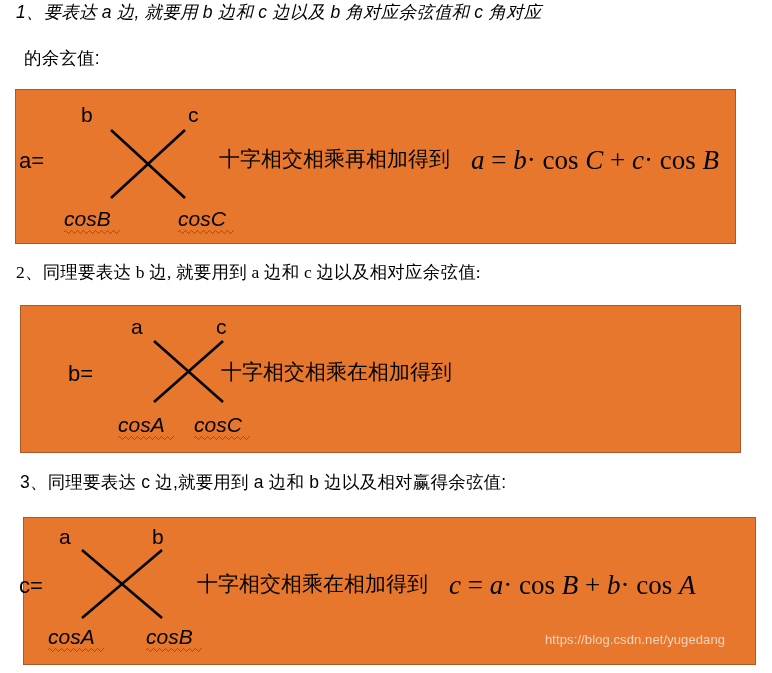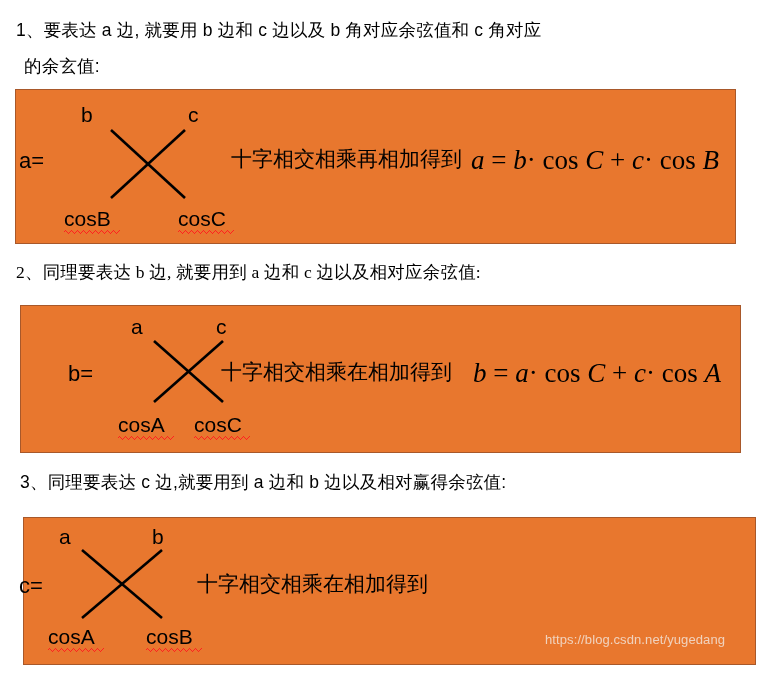--- a/index.html
+++ b/index.html
@@ -18,22 +18,22 @@
 
   
   .heading {
     position: absolute;
     font-size: 17.5px;
     line-height: 1.25;
     letter-spacing: 0.2px;
     color: #000;
     white-space: nowrap;
   }
-  #heading-1-line-1 { left: 16px; top: 20px; }
-  #heading-1-line-2 { left: 24px; top: 56px; }
+  #heading-1-line-1 { left: 16px; top: 2px; font-style: italic; }
+  #heading-1-line-2 { left: 24px; top: 48px; }
   #heading-2        { left: 16px; top: 262px; font-family: Liberation Serif, serif; }
   #heading-3        { left: 20px; top: 472px; }
 
   
   .panel {
     position: absolute;
     background: #E8772E;
     border: 1px solid #A8582A;
     box-sizing: border-box;
   }
@@ -53,20 +53,21 @@
     position: absolute;
     font-size: 21px;
     line-height: 1;
     color: #000;
     white-space: nowrap;
   }
   .bot-label {
     
     padding-bottom: 3px;
     border-bottom: 0;
+    font-style: italic;
   }
   .squiggle {
     position: absolute;
     height: 4px;
     background-repeat: repeat-x;
     background-size: 6px 4px;
     background-image:
       linear-gradient(45deg, transparent 42%, #ff2020 42%, #ff2020 58%, transparent 58%),
       linear-gradient(-45deg, transparent 42%, #ff2020 42%, #ff2020 58%, transparent 58%);
     background-position: 0 0, 3px 0;
@@ -130,21 +131,21 @@
     <line x1="3" y1="2" x2="77" y2="70"></line>
     <line x1="77" y1="2" x2="3" y2="70"></line>
   </svg>
 
   <div class="bot-label" style="left:48px; top:118px;">cosB</div>
   <div class="squiggle" style="left:48px; top:140px; width:56px;"></div>
 
   <div class="bot-label" style="left:162px; top:118px;">cosC</div>
   <div class="squiggle" style="left:162px; top:140px; width:56px;"></div>
 
-  <div class="rule-text" style="left:215px; top:58px;">十字相交相乘再相加得到</div>
+  <div class="rule-text" style="left:203px; top:58px;">十字相交相乘再相加得到</div>
 
   <div class="formula" style="left:455px; top:57px;">
     <i>a</i>
     <span class="op">=</span>
     <i>b</i><span class="op">·</span>
     <span class="fn">cos</span>
     <i>C</i>
     <span class="op">+</span>
     <i>c</i><span class="op">·</span>
     <span class="fn">cos</span>
@@ -166,31 +167,20 @@
   </svg>
 
   <div class="bot-label" style="left:97px; top:108px;">cosA</div>
   <div class="squiggle" style="left:97px; top:130px; width:56px;"></div>
 
   <div class="bot-label" style="left:173px; top:108px;">cosC</div>
   <div class="squiggle" style="left:173px; top:130px; width:56px;"></div>
 
   <div class="rule-text" style="left:200px; top:55px;">十字相交相乘在相加得到</div>
 
-  <div class="formula" style="left:452px; top:54px;">
-    <i>b</i>
-    <span class="op">=</span>
-    <i>a</i><span class="op">·</span>
-    <span class="fn">cos</span>
-    <i>C</i>
-    <span class="op">+</span>
-    <i>c</i><span class="op">·</span>
-    <span class="fn">cos</span>
-    <i>A</i>
-  </div>
 </div>
 
 <div class="heading" id="heading-3">3、同理要表达 c 边,就要用到 a 边和 b 边以及相对赢得余弦值:</div>
 
 <div class="panel" id="panel-3">
   <div class="lhs" style="left:-5px; top:57px;">c=</div>
 
   <div class="top-label" style="left:35px; top:8px;">a</div>
   <div class="top-label" style="left:128px; top:8px;">b</div>
 
@@ -200,15 +190,26 @@
   </svg>
 
   <div class="bot-label" style="left:24px; top:108px;">cosA</div>
   <div class="squiggle" style="left:24px; top:130px; width:56px;"></div>
 
   <div class="bot-label" style="left:122px; top:108px;">cosB</div>
   <div class="squiggle" style="left:122px; top:130px; width:56px;"></div>
 
   <div class="rule-text" style="left:173px; top:55px;">十字相交相乘在相加得到</div>
 
+  <div class="formula" style="left:425px; top:54px;">
+    <i>c</i>
+    <span class="op">=</span>
+    <i>a</i><span class="op">·</span>
+    <span class="fn">cos</span>
+    <i>B</i>
+    <span class="op">+</span>
+    <i>b</i><span class="op">·</span>
+    <span class="fn">cos</span>
+    <i>A</i>
+  </div>
 </div>
 
 <div id="watermark">https://blog.csdn.net/yugedang</div>
 
 </body></html>

